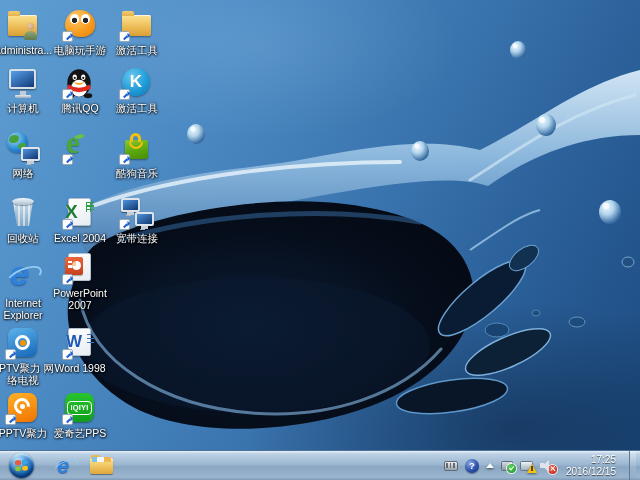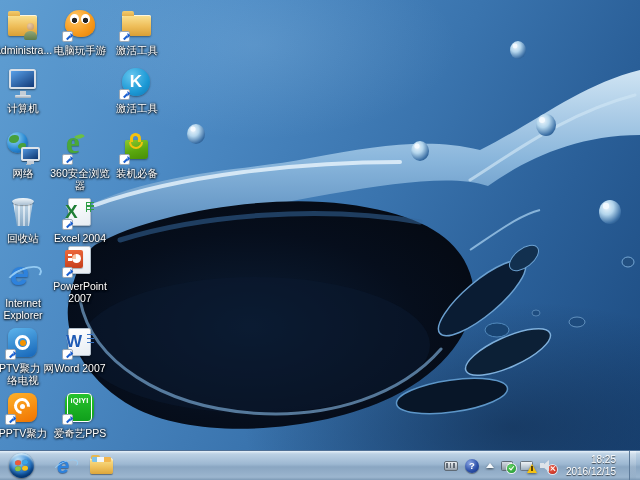--- a/index.html
+++ b/index.html
@@ -99,21 +99,21 @@
   .a-pptv{position:absolute;left:3px;top:2px;width:29px;height:29px;border-radius:8px;background:linear-gradient(160deg,#5cb4ec,#1565b8);box-shadow:0 1px 2px rgba(0,0,0,.4);}
   .a-pptv::before{content:"";position:absolute;left:7px;top:7px;width:15px;height:15px;box-sizing:border-box;border:3.5px solid #fff;border-radius:50%;}
   .a-pptv::after{content:"";position:absolute;left:11.5px;top:11.5px;width:6px;height:6px;border-radius:50%;background:#f59300;}
 
   
   .a-uc{position:absolute;left:3px;top:2px;width:29px;height:29px;border-radius:8px;background:linear-gradient(160deg,#ffb129,#f07300);box-shadow:0 1px 2px rgba(0,0,0,.4);}
   .a-uc::before{content:"";position:absolute;left:6px;top:5px;width:16px;height:16px;box-sizing:border-box;border:3.5px solid #fff;border-radius:50%;border-bottom-color:transparent;transform:rotate(-40deg);}
   .a-uc::after{content:"";position:absolute;left:12px;top:11px;width:5px;height:5px;border-radius:50%;background:#fff;}
 
   
-  .a-iqy{position:absolute;left:3px;top:2px;width:29px;height:29px;border-radius:8px;background:linear-gradient(180deg,#28c42e,#0f9e1b);box-shadow:0 1px 2px rgba(0,0,0,.4);display:flex;justify-content:center;}
+  .a-iqy{position:absolute;left:3px;top:2px;width:29px;height:29px;border-radius:8px;background:linear-gradient(180deg,#28c42e,#0f9e1b);box-shadow:0 1px 2px rgba(0,0,0,.4);display:flex;align-items:center;justify-content:center;}
   .glyph-iqy{color:#fff;font-size:7.5px;font-weight:bold;border:1.2px solid #fff;border-radius:4px;padding:1.5px 2px;letter-spacing:.2px;}
 
   
   .taskbar{
     position:absolute;left:0;top:450px;width:640px;height:30px;
     background:linear-gradient(180deg,#e7f1fa 0%,#bcd1e4 10%,#9db8d2 45%,#8aa6c2 55%,#9cb6cf 90%,#7e9ab6 100%);
     border-top:1px solid #4f7096;box-sizing:border-box;
     display:flex;align-items:center;
   }
   .orb{position:relative;width:25px;height:25px;margin-left:9px;border-radius:50%;
@@ -235,20 +235,38 @@
       </div>
     <div class="lbl">激活工具</div>
   </div>
 
   <div class="cell" style="left:-10px;top:66px">
     <div class="ic">
         <span class="a-monitor"></span>
       </div>
     <div class="lbl">计算机</div>
   </div>
+  <div class="cell" style="left:47px;top:66px">
+    <div class="ic">
+      <svg width="34" height="34" viewBox="0 0 32 32">
+        <ellipse cx="16" cy="16" rx="11" ry="13" fill="#141414"></ellipse>
+        <ellipse cx="16" cy="21" rx="7.5" ry="8" fill="#ffffff"></ellipse>
+        <ellipse cx="12" cy="10.5" rx="2" ry="2.6" fill="#ffffff"></ellipse>
+        <ellipse cx="20" cy="10.5" rx="2" ry="2.6" fill="#ffffff"></ellipse>
+        <circle cx="12" cy="11.2" r="1" fill="#141414"></circle>
+        <circle cx="20" cy="11.2" r="1" fill="#141414"></circle>
+        <path d="M11 14.5 q5 3.2 10 0 q-2 3.2 -5 3.2 q-3 0 -5 -3.2" fill="#f4a61c"></path>
+        <path d="M6 17.5 q10 6 20 0 l1.2 4 q-11.2 6.2 -22.4 0 z" fill="#e02a1f"></path>
+        <ellipse cx="7.5" cy="28" rx="4" ry="2.3" fill="#141414"></ellipse>
+        <ellipse cx="24.5" cy="28" rx="4" ry="2.3" fill="#141414"></ellipse>
+      </svg>
+      <span class="shortcut"></span>
+    </div>
+    <div class="lbl">腾讯QQ</div>
+  </div>
   <div class="cell" style="left:104px;top:66px">
     <div class="ic">
         <span class="a-kg">
           <span class="glyph-k">K</span>
         </span>
         <span class="shortcut"></span>
       </div>
     <div class="lbl">激活工具</div>
   </div>
 
@@ -257,54 +275,61 @@
         <span class="a-globe"></span>
         <span class="mon front"></span>
       </div>
     <div class="lbl">网络</div>
   </div>
   <div class="cell" style="left:47px;top:131px">
     <div class="ic">
         <span class="glyph-e360">e</span>
         <span class="shortcut"></span>
       </div>
-    <div class="lbl">360安全浏览器</div>
   </div>
   <div class="cell" style="left:104px;top:131px">
     <div class="ic">
         <span class="a-bag"></span>
         <span class="shortcut"></span>
       </div>
-    <div class="lbl">装机必备</div>
+    <div class="lbl">酷狗音乐</div>
   </div>
 
   <div class="cell" style="left:-10px;top:196px">
     <div class="ic">
         <span class="a-bin"></span>
       </div>
     <div class="lbl">回收站</div>
   </div>
   <div class="cell" style="left:47px;top:196px">
     <div class="ic">
         <span class="a-page"></span>
         <span class="glyph-xl">X</span>
         <span class="grid-green"></span>
         <span class="shortcut"></span>
       </div>
     <div class="lbl">Excel 2004</div>
   </div>
+  <div class="cell" style="left:104px;top:196px">
+    <div class="ic">
+        <span class="mon back"></span>
+        <span class="mon front"></span>
+        <span class="shortcut"></span>
+      </div>
+    <div class="lbl">宽带连接</div>
+  </div>
 
   <div class="cell" style="left:-10px;top:261px">
     <div class="ic">
         <span class="glyph-ie">e</span>
         <span class="ie-orbit"></span>
       </div>
     <div class="lbl">Internet Explorer</div>
   </div>
-  <div class="cell" style="left:47px;top:244px">
+  <div class="cell" style="left:47px;top:251px">
     <div class="ic">
         <span class="a-page"></span>
         <span class="a-ppblock"></span>
         <span class="shortcut"></span>
       </div>
     <div class="lbl">PowerPoint 2007</div>
   </div>
 
   <div class="cell" style="left:-10px;top:326px">
     <div class="ic">
@@ -313,21 +338,21 @@
       </div>
     <div class="lbl">PPTV聚力 网络电视</div>
   </div>
   <div class="cell" style="left:47px;top:326px">
     <div class="ic">
         <span class="a-page"></span>
         <span class="glyph-w">W</span>
         <span class="lines-blue"></span>
         <span class="shortcut"></span>
       </div>
-    <div class="lbl">Word 2007</div>
+    <div class="lbl">Word 1998</div>
   </div>
 
   <div class="cell" style="left:-10px;top:391px">
     <div class="ic">
         <span class="a-uc"></span>
         <span class="shortcut"></span>
       </div>
     <div class="lbl">PPTV聚力</div>
   </div>
   <div class="cell" style="left:47px;top:391px">
@@ -364,18 +389,18 @@
     <span class="tray-icon t-360">
         <i class="badge-green"></i>
       </span>
     <span class="tray-icon t-net">
         <i class="warn"></i>
       </span>
     <span class="tray-icon t-vol">
         <i class="badge-red"></i>
       </span>
     <div class="clock">
-      <span>18:25</span>
+      <span>17:25</span>
       <span>2016/12/15</span>
     </div>
     <span class="show-desktop"></span>
   </div>
 </div>
 
 </body></html>

